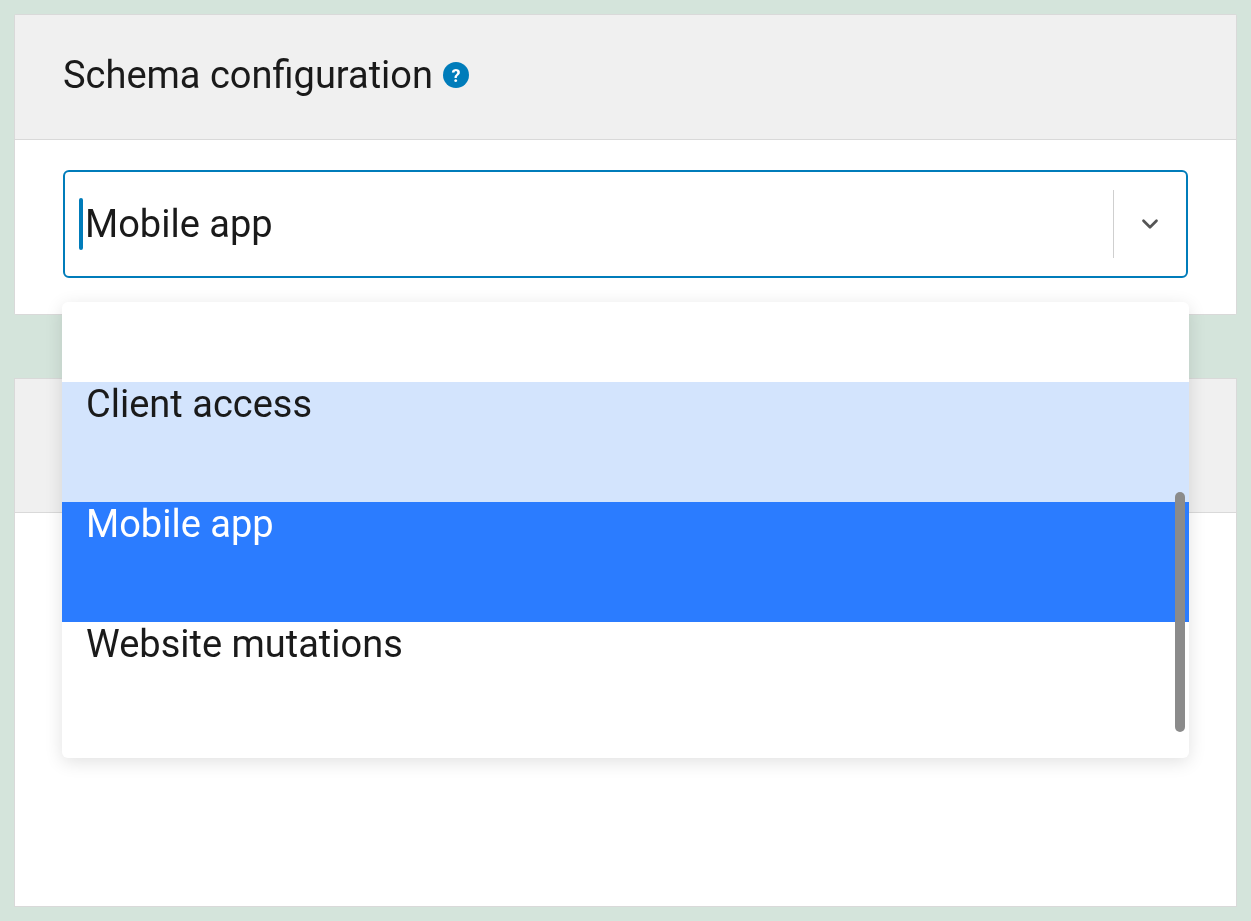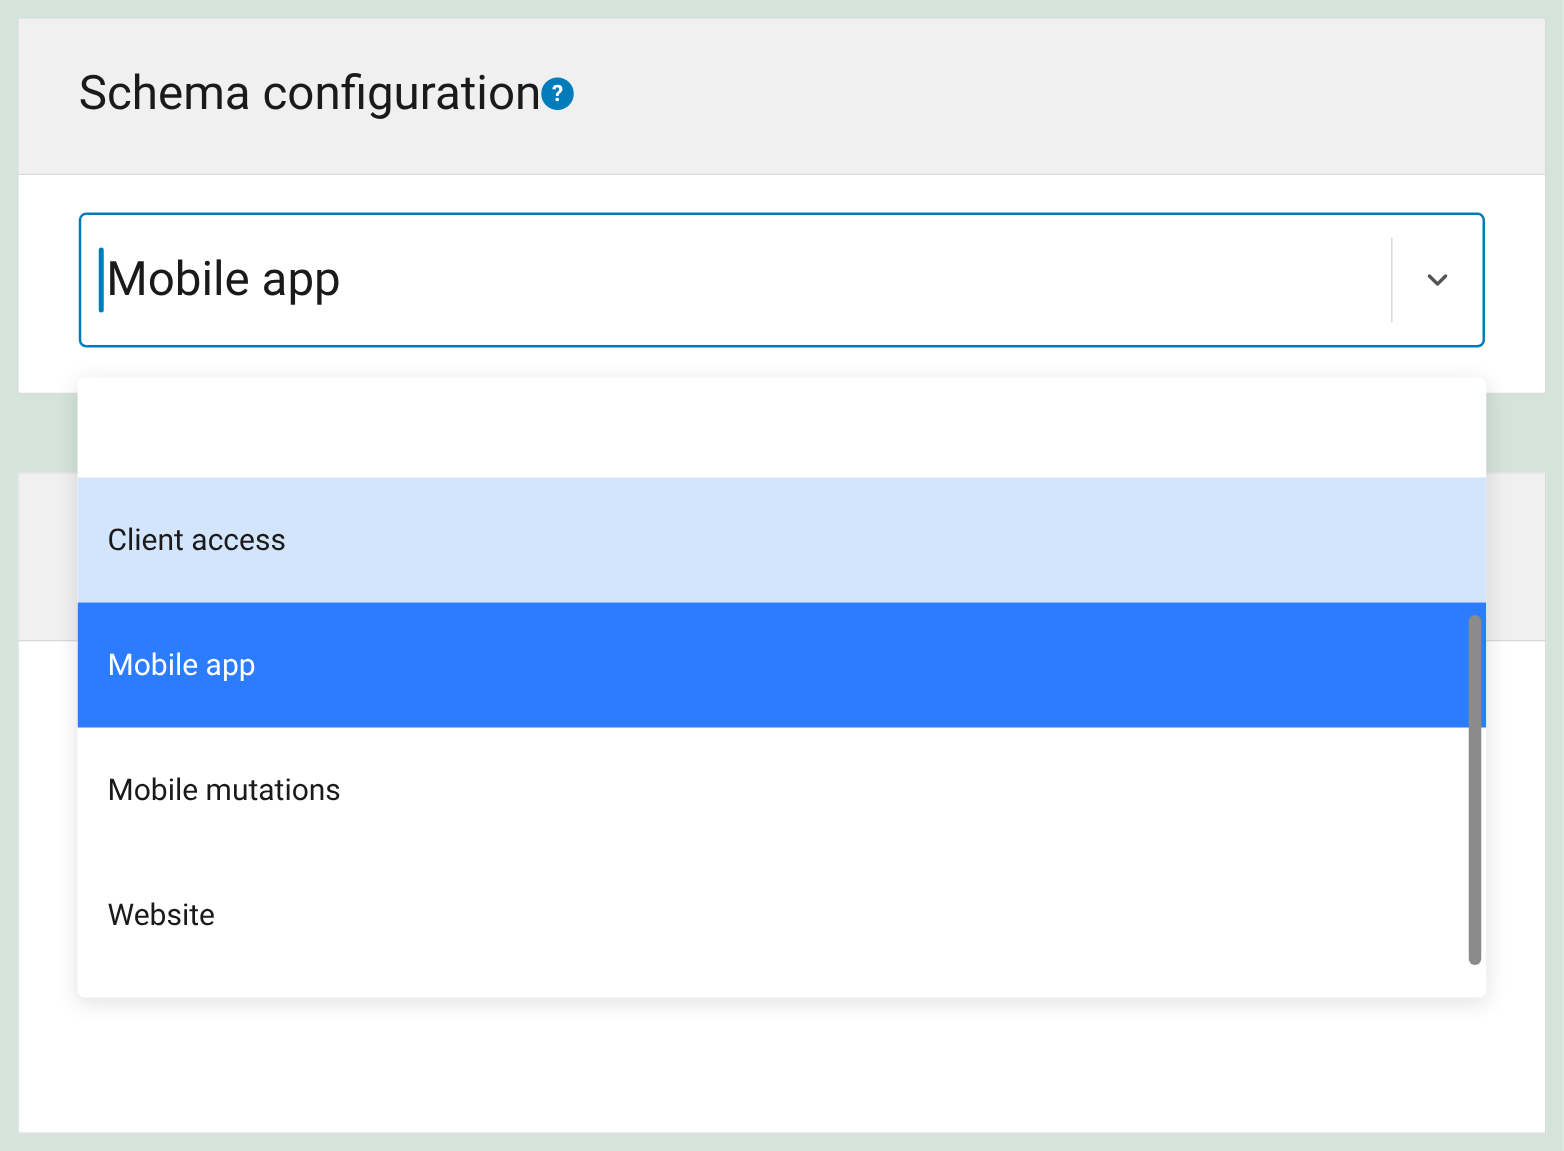--- a/index.html
+++ b/index.html
@@ -24,20 +24,21 @@
       background: #f0f0f0;
       border-bottom: 1px solid #d9d9d9;
       padding: 38px 48px 42px 48px;
     }
     .panel-title {
       font-size: 38px;
       font-weight: 400;
       color: #1a1a1a;
       display: inline-flex;
       align-items: center;
+      gap: 10px;
     }
     .help-icon {
       display: inline-flex;
       align-items: center;
       justify-content: center;
       width: 26px;
       height: 26px;
       background: #007cba;
       color: #fff;
       border-radius: 50%;
@@ -114,25 +115,24 @@
     }
     .option-peek-inner {
       transform: translateY(-36px);
       display: flex;
       align-items: center;
       gap: 6px;
       font-size: 38px;
       color: #1a1a1a;
     }
     .option {
-      height: 100px;
-      display: flex;
-      align-items: center;
+      height: 120px;
+      display: flex;
       padding: 0 24px;
-      font-size: 24px;
+      font-size: 38px;
       color: #1a1a1a;
       cursor: pointer;
     }
     .option.highlight {
       background: #d3e4fd;
     }
     .option.selected {
       background: #2b7cff;
       color: #fff;
     }
@@ -200,21 +200,18 @@
       </div>
     </div>
     <div id="options-container">
         <div class="option highlight">
           <span>Client access</span>
         </div>
         <div class="option selected">
           <span>Mobile app</span>
         </div>
         <div class="option">
-          <span>Mobile mutations</span>
-        </div>
-        <div class="option">
-          <span>Website</span>
+          <span>Website mutations</span>
         </div>
       </div>
     <div class="scrollbar"></div>
   </div>
 </div>
 
 </body></html>

